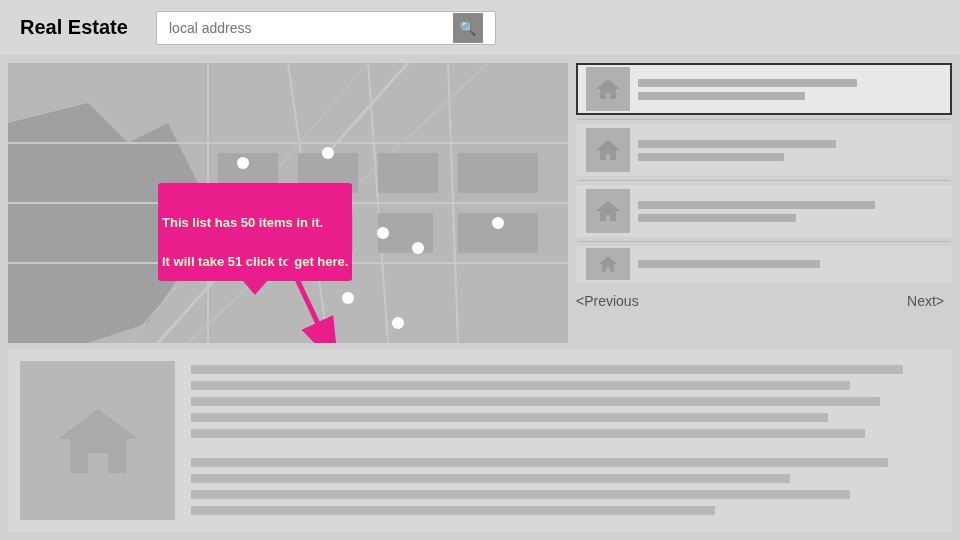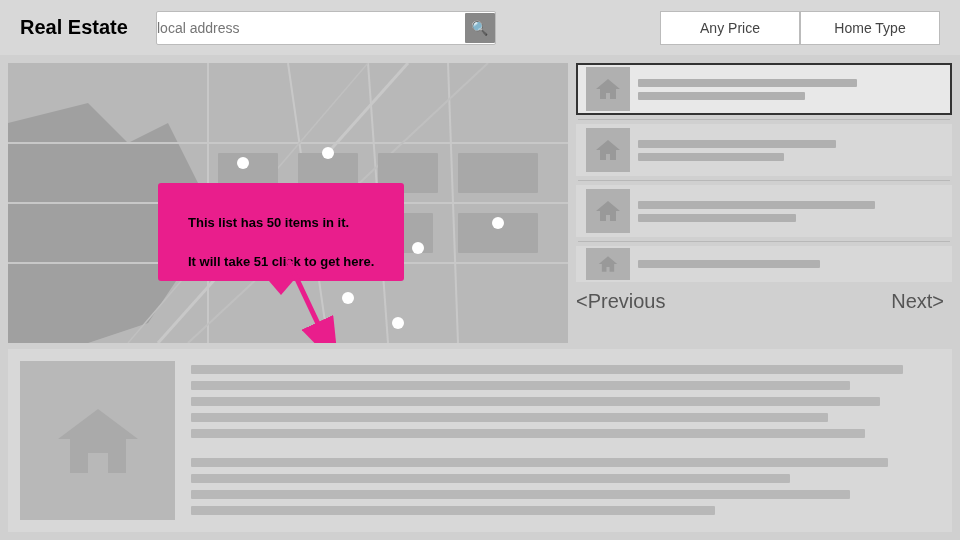--- a/index.html
+++ b/index.html
@@ -28,21 +28,21 @@
     }
     .search-bar {
       display: flex;
       align-items: center;
       background: white;
       border: 1px solid #bbb;
       border-radius: 2px;
       flex: 1;
       max-width: 340px;
       height: 34px;
-      padding: 0 0;
+      padding: 0 12px;
     }
     .search-input {
       border: none;
       outline: none;
       flex: 1;
       font-size: 14px;
       color: #999;
       background: transparent;
     }
     .search-icon-btn {
@@ -156,24 +156,24 @@
 
     
     .tooltip-overlay {
       position: absolute;
       top: 120px;
       left: 150px;
       z-index: 10;
     }
     .tooltip-box {
       background: #e91e8c;
-      color: #000000;
+      color: #fef9c3;
       font-size: 13px;
       font-weight: bold;
-      padding: 10px 30px;
+      padding: 10px 4px;
       border-radius: 3px;
       white-space: pre-line;
       line-height: 1.5;
     }
     .tooltip-arrow {
       display: flex;
       justify-content: center;
     }
     .tooltip-arrow-down {
       width: 0;
@@ -193,21 +193,21 @@
 
     
     .pagination {
       display: flex;
       justify-content: space-between;
       align-items: center;
       padding: 4px 8px 4px 0;
       height: 30px;
     }
     .pagination-prev, .pagination-next {
-      font-size: 20px;
+      font-size: 14px;
       color: #555;
       cursor: pointer;
       background: none;
       border: none;
     }
 
     
     .bottom-section {
       display: flex;
       background: #d8d8d8;
@@ -244,24 +244,20 @@
 <body>
 
 <div class="header">
   <span class="app-title">Real Estate</span>
 
   <div class="search-bar">
     <input class="search-input" type="text" placeholder="local address" style="">
     <button class="search-icon-btn">🔍</button>
   </div>
 
-  <div class="header-filters">
-    <button class="price-btn">Any Price</button>
-    <button class="home-type-btn">Home Type</button>
-  </div>
 </div>
 
 <div class="main">
   <div class="top-section">
 
     <div class="map-container">
       <svg class="map-svg" viewBox="0 0 560 280" xmlns="http://www.w3.org/2000/svg">
 
         <rect width="560" height="280" fill="#b8b8b8"></rect>
 

